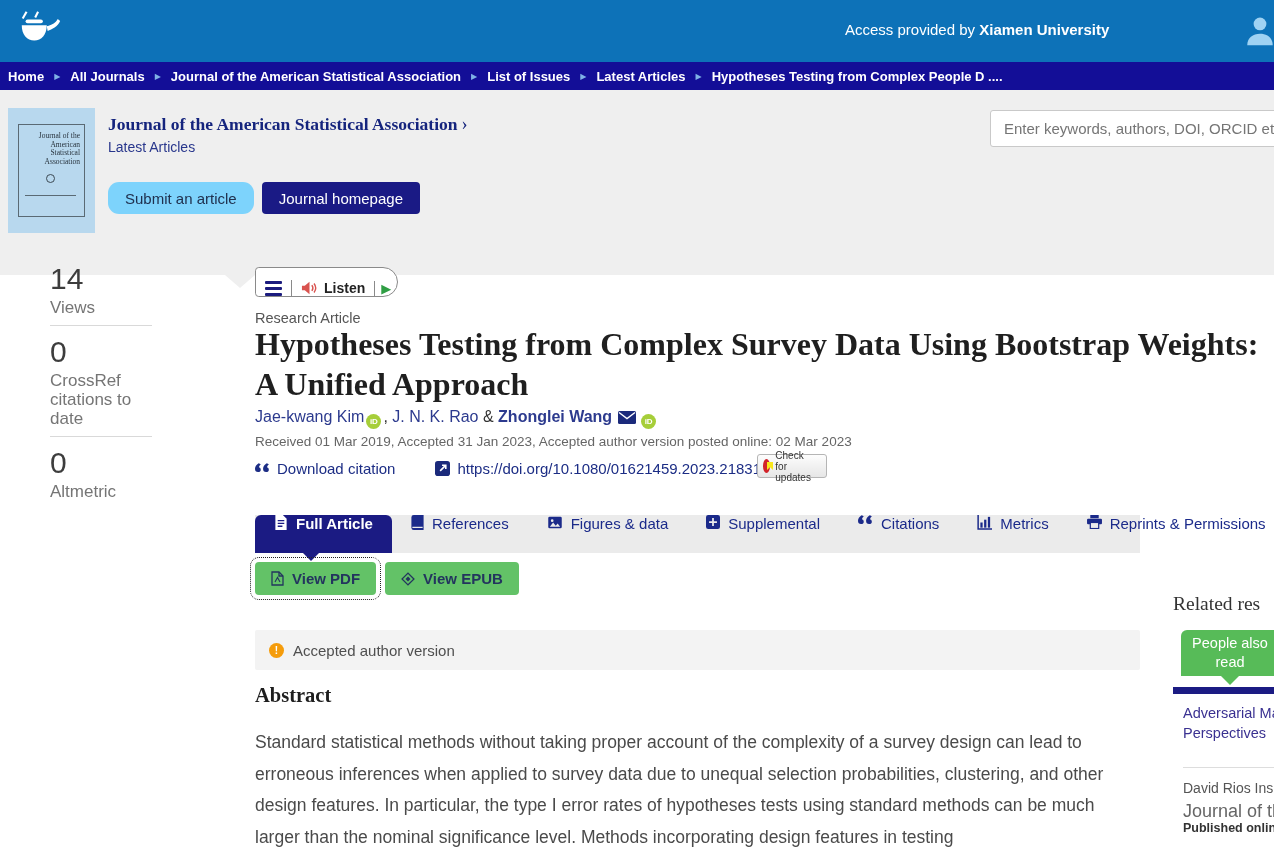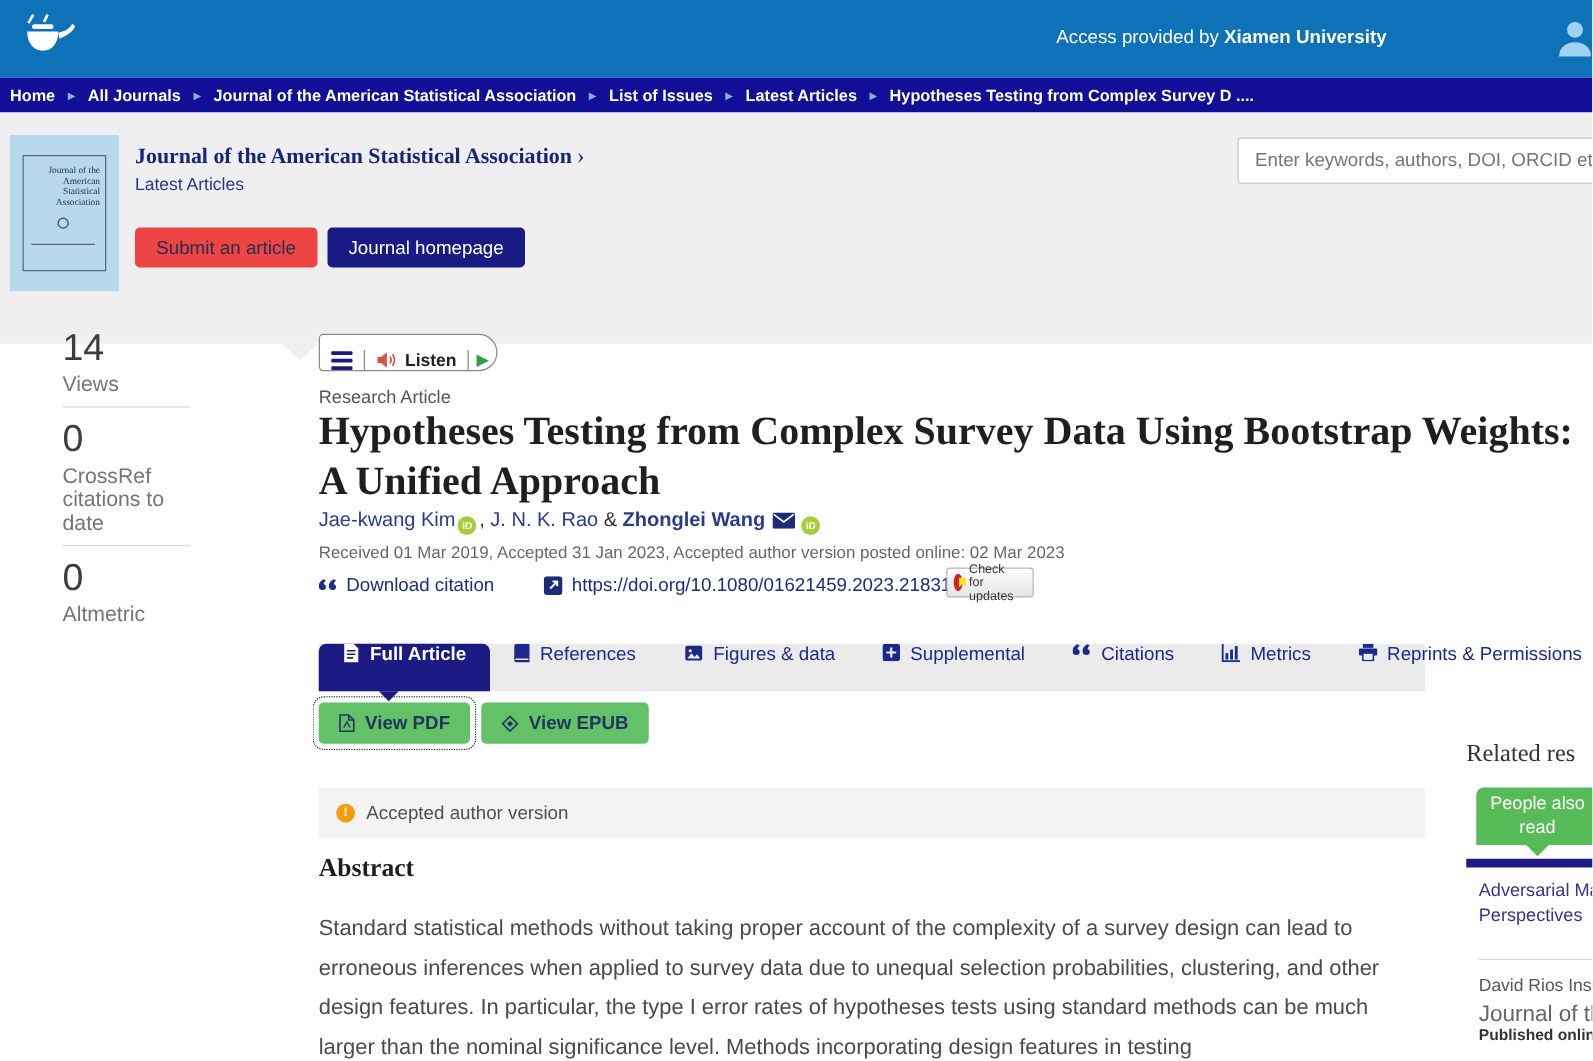--- a/index.html
+++ b/index.html
@@ -34,21 +34,21 @@
   .cover-line{ font-family:"Liberation Serif","DejaVu Serif",serif; font-size:7.5px; color:#27323c;
                text-align:right; line-height:8.5px; }
   .cover-emblem{ width:9px; height:9px; border:1.5px solid #3c4a54; border-radius:50%; margin:8px auto 0; }
   .cover-rule{ margin:12px 4px 0; border-top:1px solid #5a6a74; }
   .jtitle{ position:absolute; left:108px; top:24px; font-size:17.5px; font-weight:700; color:#15247d; }
   .jtitle .arrow{ font-weight:400; font-size:18px; margin-left:4px; }
   .jsub{ position:absolute; left:108px; top:49px; font-size:14px; color:#28368c; }
   .jbuttons{ position:absolute; left:108px; top:92px; display:flex; gap:8px; }
   .btn{ display:inline-flex; align-items:center; justify-content:center; height:32px; padding:0 17px;
         border-radius:4px; font-size:15px; cursor:pointer; }
-  .btn-green{ background:#ef4444; color:#20314f; }
+  .btn-green{ background:#7dd3fc; color:#20314f;border-radius:11px; }
   .btn-navy{ background:#1a1a85; color:#fff; }
   .search-wrap{ position:absolute; left:990px; top:20px; }
   .search-input{ width:300px; height:37px; border:1px solid #c9c9c9; border-radius:3px; background:#fff;
                  font-size:15px; padding:0 13px; color:#333; font-family:"Liberation Sans","DejaVu Sans",sans-serif; }
   .search-input::placeholder{ color:#757575; }
 
   
   .lmetrics{ position:absolute; left:10px; top:262px; width:102px;margin-left:40px; }
   .m-value{ font-size:30px; color:#3d3d3d; line-height:34px; }
   .m-label{ font-size:17px; color:#757575; line-height:19px; margin-top:2px; }
@@ -151,21 +151,21 @@
     <span class="crumb">Home</span>
     <span class="crumb-sep">▶</span>
     <span class="crumb">All Journals</span>
     <span class="crumb-sep">▶</span>
     <span class="crumb">Journal of the American Statistical Association</span>
     <span class="crumb-sep">▶</span>
     <span class="crumb">List of Issues</span>
     <span class="crumb-sep">▶</span>
     <span class="crumb">Latest Articles</span>
     <span class="crumb-sep">▶</span>
-    <span class="crumb">Hypotheses Testing from Complex Survey D ....</span>
+    <span class="crumb">Hypotheses Testing from Complex People D ....</span>
   </div>
 
   <div class="jband">
     <div class="cover">
       <div class="cover-inner">
         <div class="cover-line">Journal of the</div>
         <div class="cover-line">American</div>
         <div class="cover-line">Statistical</div>
         <div class="cover-line">Association</div>
         <div class="cover-emblem"></div>

